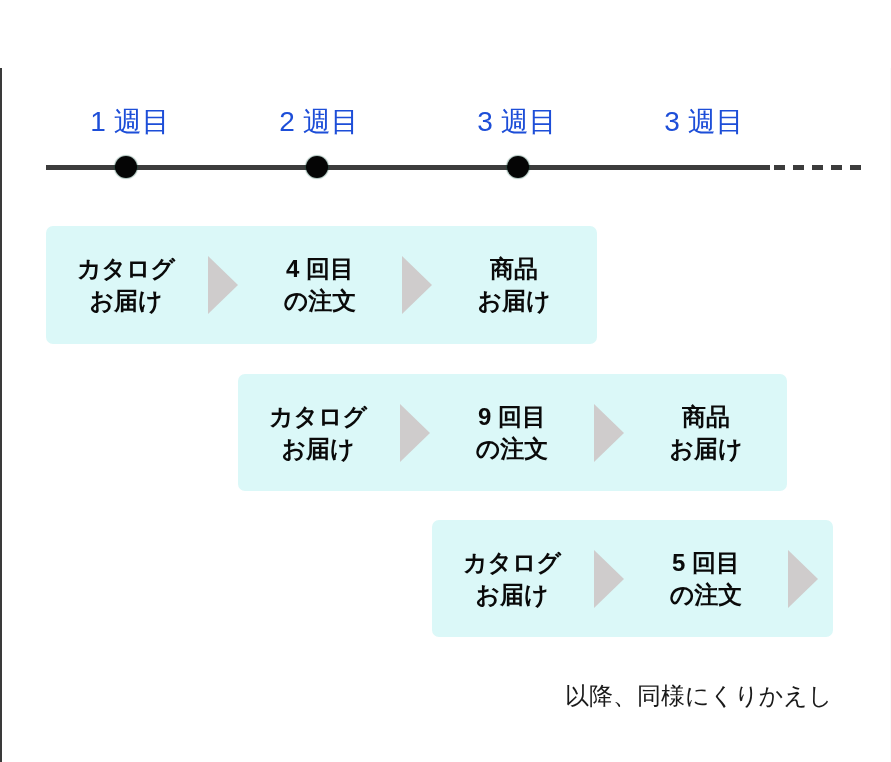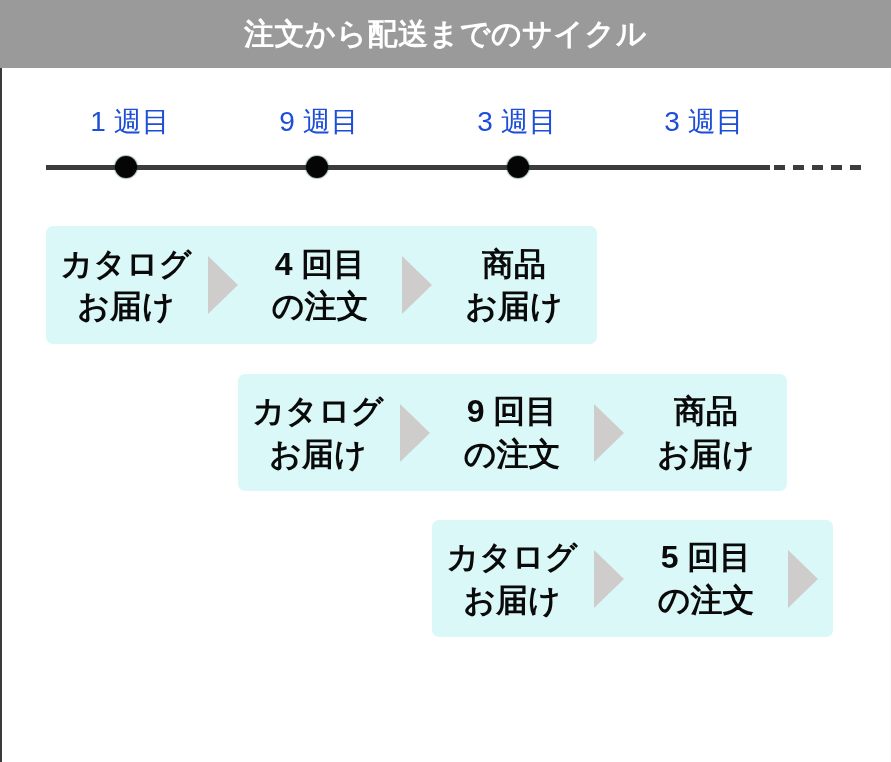--- a/index.html
+++ b/index.html
@@ -107,21 +107,21 @@
     border-radius: 7px;
     display: flex;
     align-items: center;
     box-sizing: border-box;
   }
   .band-step {
     display: flex;
     flex-direction: column;
     align-items: center;
     justify-content: center;
-    font-size: 32px;
+    font-size: 24px;
     font-weight: bold;
     color: #0a0a0a;
     line-height: 1.32;
     white-space: nowrap;
     text-align: center;
   }
   .band-arrow {
     display: flex;
     align-items: center;
     justify-content: center;
@@ -137,32 +137,29 @@
     color: #1a1a1a;
     white-space: nowrap;
     line-height: 1;
   }
 </style>
 </head>
 <body>
 
 <div id="page">
 
-  <div id="header-bar">
-    <div id="header-title">注文から配送までのサイクル</div>
-  </div>
 
   <div id="content">
 
     <div id="timeline">
       <div id="timeline-line"></div>
       <div id="timeline-dashes"></div>
     <div class="week-label" style="left: 128px;">1 週目</div>
         <div class="timeline-dot" style="left: 124px;"></div>
-        <div class="week-label" style="left: 317px;">9 週目</div>
+        <div class="week-label" style="left: 317px;">2 週目</div>
         <div class="timeline-dot" style="left: 315px;"></div>
         <div class="week-label" style="left: 515px;">3 週目</div>
         <div class="timeline-dot" style="left: 516px;"></div>
         <div class="week-label" style="left: 702px;">3 週目</div>
       </div>
 
     <div id="bands-layer">
         <div class="cycle-band" style="left: 44px; top: 158px; width: 551px; height: 118px; background: rgb(219, 248, 248);">
           <div class="band-step" style="width: 160px;">
             <span>カタログ</span>
@@ -226,15 +223,16 @@
             <span>の注文</span>
           </div>
           <div class="band-arrow">
             <svg width="34" height="62" viewBox="0 0 34 62" aria-hidden="true">
               <polygon points="2,2 32,31 2,60" fill="#cfcccc"></polygon>
             </svg>
           </div>
         </div>
       </div>
 
+    <div id="footnote" style="left: 563px; top: 616px;">以降、同様にくりかえし</div>
 
   </div>
 </div>
 
 </body></html>

